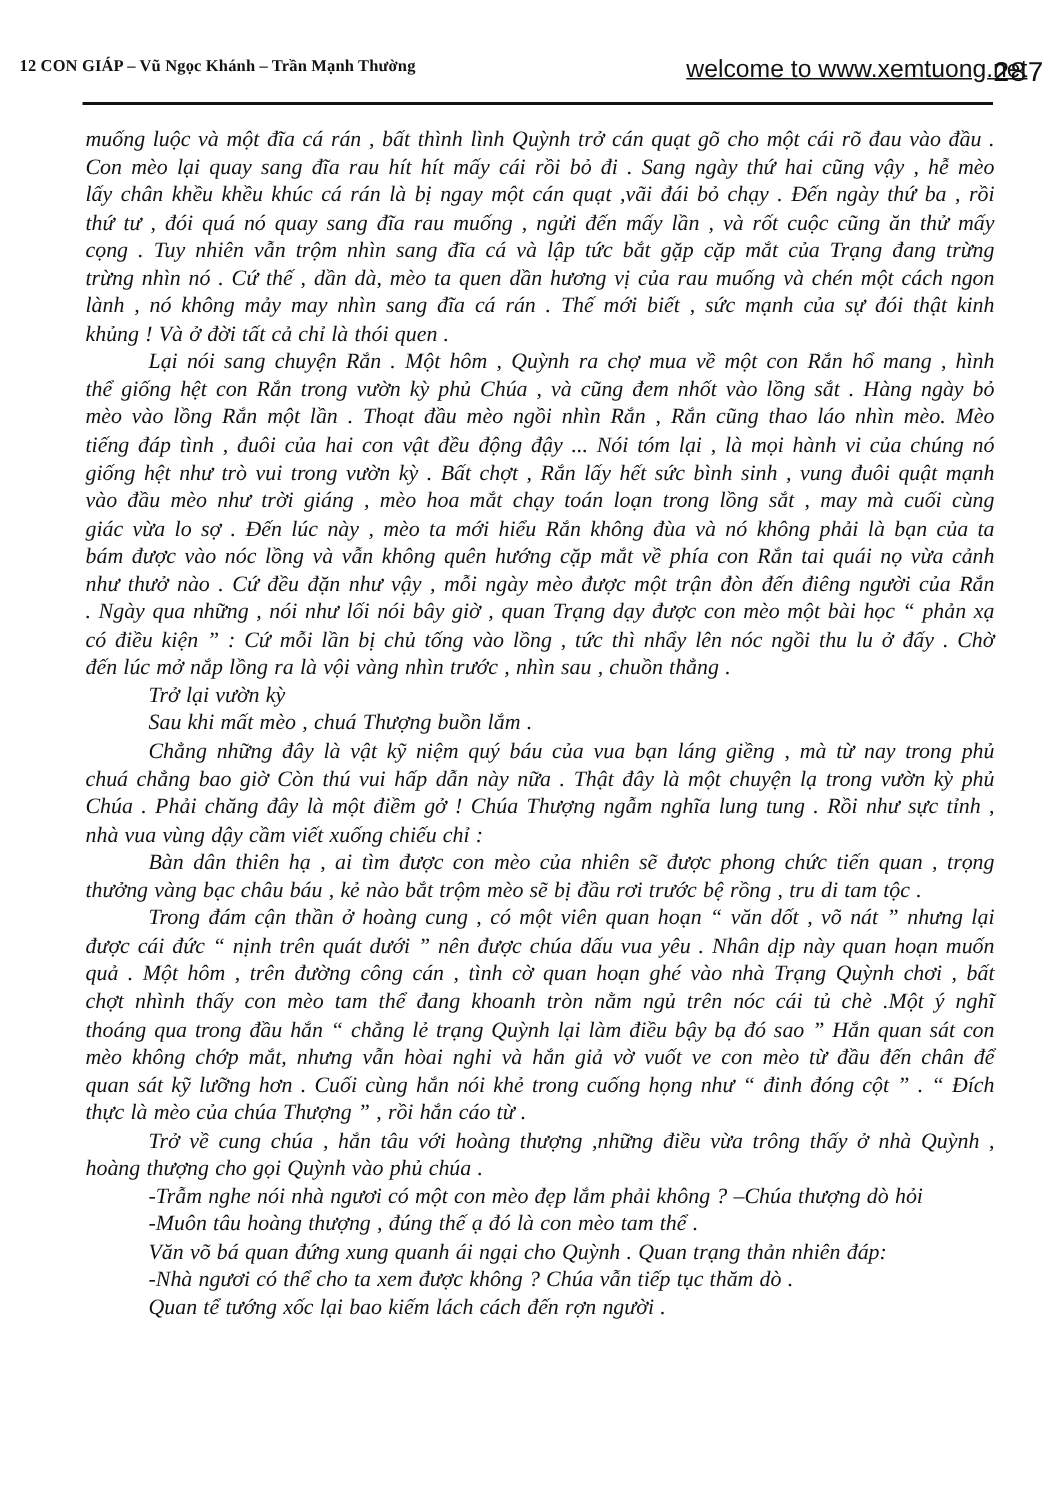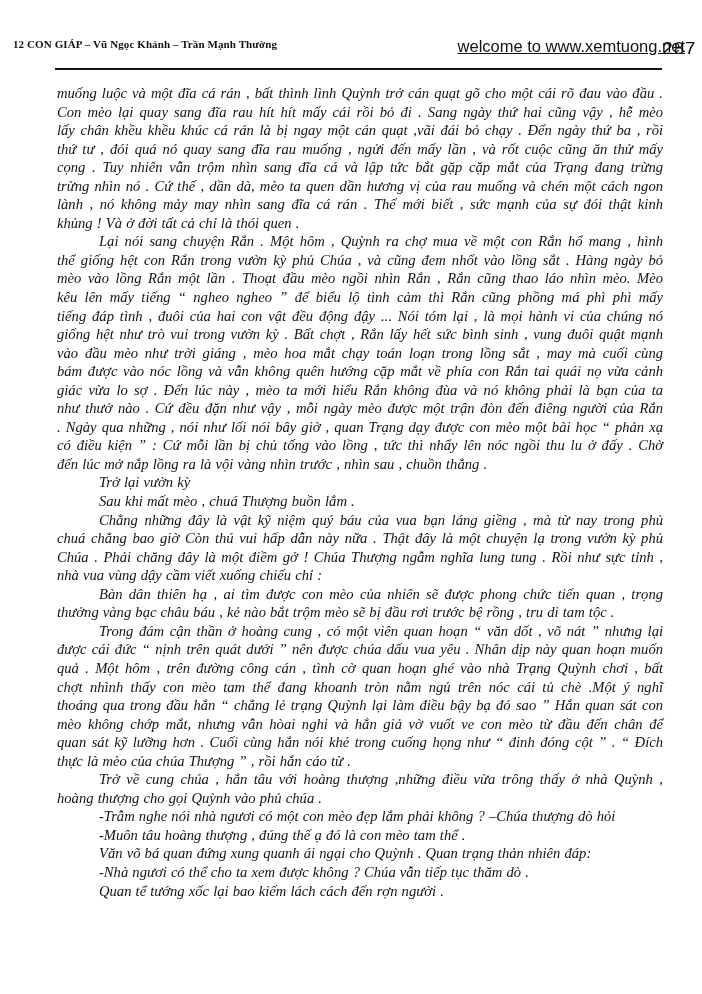--- a/index.html
+++ b/index.html
@@ -70,26 +70,25 @@
       <div class="line just">Con mèo lại quay sang đĩa rau hít hít mấy cái rồi bỏ đi . Sang ngày thứ hai cũng vậy , hễ mèo</div>
       <div class="line just">lấy chân khều khều khúc cá rán là bị ngay một cán quạt ,vãi đái bỏ chạy . Đến ngày thứ ba , rồi</div>
       <div class="line just">thứ tư , đói quá nó quay sang đĩa rau muống , ngửi đến mấy lần , và rốt cuộc cũng ăn thử mấy</div>
       <div class="line just">cọng . Tuy nhiên vẫn trộm nhìn sang đĩa cá và lập tức bắt gặp cặp mắt của Trạng đang trừng</div>
       <div class="line just">trừng nhìn nó . Cứ thế , dần dà, mèo ta quen dần hương vị của rau muống và chén một cách ngon</div>
       <div class="line just">lành , nó không mảy may nhìn sang đĩa cá rán . Thế mới biết , sức mạnh của sự đói thật kinh</div>
       <div class="line">khủng ! Và ở đời tất cả chỉ là thói quen .</div>
       <div class="line indent just">Lại nói sang chuyện Rắn . Một hôm , Quỳnh ra chợ mua về một con Rắn hổ mang , hình</div>
       <div class="line just">thể giống hệt con Rắn trong vườn kỳ phủ Chúa , và cũng đem nhốt vào lồng sắt . Hàng ngày bỏ</div>
       <div class="line just">mèo vào lồng Rắn một lần . Thoạt đầu mèo ngồi nhìn Rắn , Rắn cũng thao láo nhìn mèo. Mèo</div>
-      <div class="line just">kêu lên mấy tiếng “ ngheo ngheo ” để biểu lộ tình cảm thì Rắn cũng phồng má phì phì mấy</div>
       <div class="line just">tiếng đáp tình , đuôi của hai con vật đều động đậy ... Nói tóm lại , là mọi hành vi của chúng nó</div>
       <div class="line just">giống hệt như trò vui trong vườn kỳ . Bất chợt , Rắn lấy hết sức bình sinh , vung đuôi quật mạnh</div>
       <div class="line just">vào đầu mèo như trời giáng , mèo hoa mắt chạy toán loạn trong lồng sắt , may mà cuối cùng</div>
+      <div class="line just">giác vừa lo sợ . Đến lúc này , mèo ta mới hiểu Rắn không đùa và nó không phải là bạn của ta</div>
       <div class="line just">bám được vào nóc lồng và vẫn không quên hướng cặp mắt về phía con Rắn tai quái nọ vừa cảnh</div>
-      <div class="line just">giác vừa lo sợ . Đến lúc này , mèo ta mới hiểu Rắn không đùa và nó không phải là bạn của ta</div>
       <div class="line just">như thưở nào . Cứ đều đặn như vậy , mỗi ngày mèo được một trận đòn đến điêng người của Rắn</div>
       <div class="line just">. Ngày qua những , nói như lối nói bây giờ , quan Trạng dạy được con mèo một bài học “ phản xạ</div>
       <div class="line just">có điều kiện ” : Cứ mỗi lần bị chủ tống vào lồng , tức thì nhẩy lên nóc ngồi thu lu ở đấy . Chờ</div>
       <div class="line">đến lúc mở nắp lồng ra là vội vàng nhìn trước , nhìn sau , chuồn thẳng .</div>
       <div class="line indent">Trở lại vườn kỳ</div>
       <div class="line indent">Sau khi mất mèo , chuá Thượng buồn lắm .</div>
       <div class="line indent just">Chẳng những đây là vật kỹ niệm quý báu của vua bạn láng giềng , mà từ nay trong phủ</div>
       <div class="line just">chuá chẳng bao giờ Còn thú vui hấp dẫn này nữa . Thật đây là một chuyện lạ trong vườn kỳ phủ</div>
       <div class="line just">Chúa . Phải chăng đây là một điềm gở ! Chúa Thượng ngẫm nghĩa lung tung . Rồi như sực tỉnh ,</div>
       <div class="line">nhà vua vùng dậy cầm viết xuống chiếu chỉ :</div>

